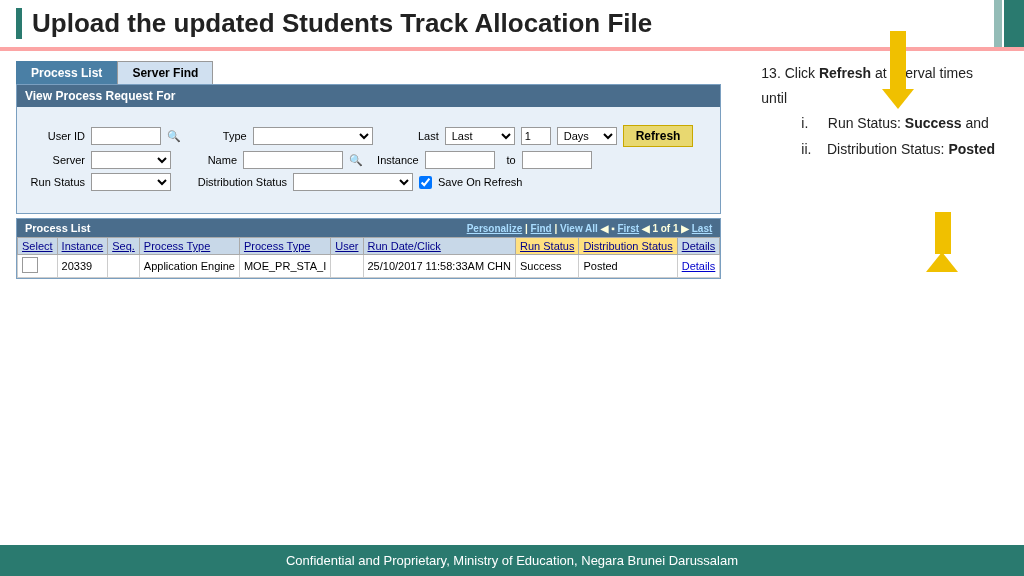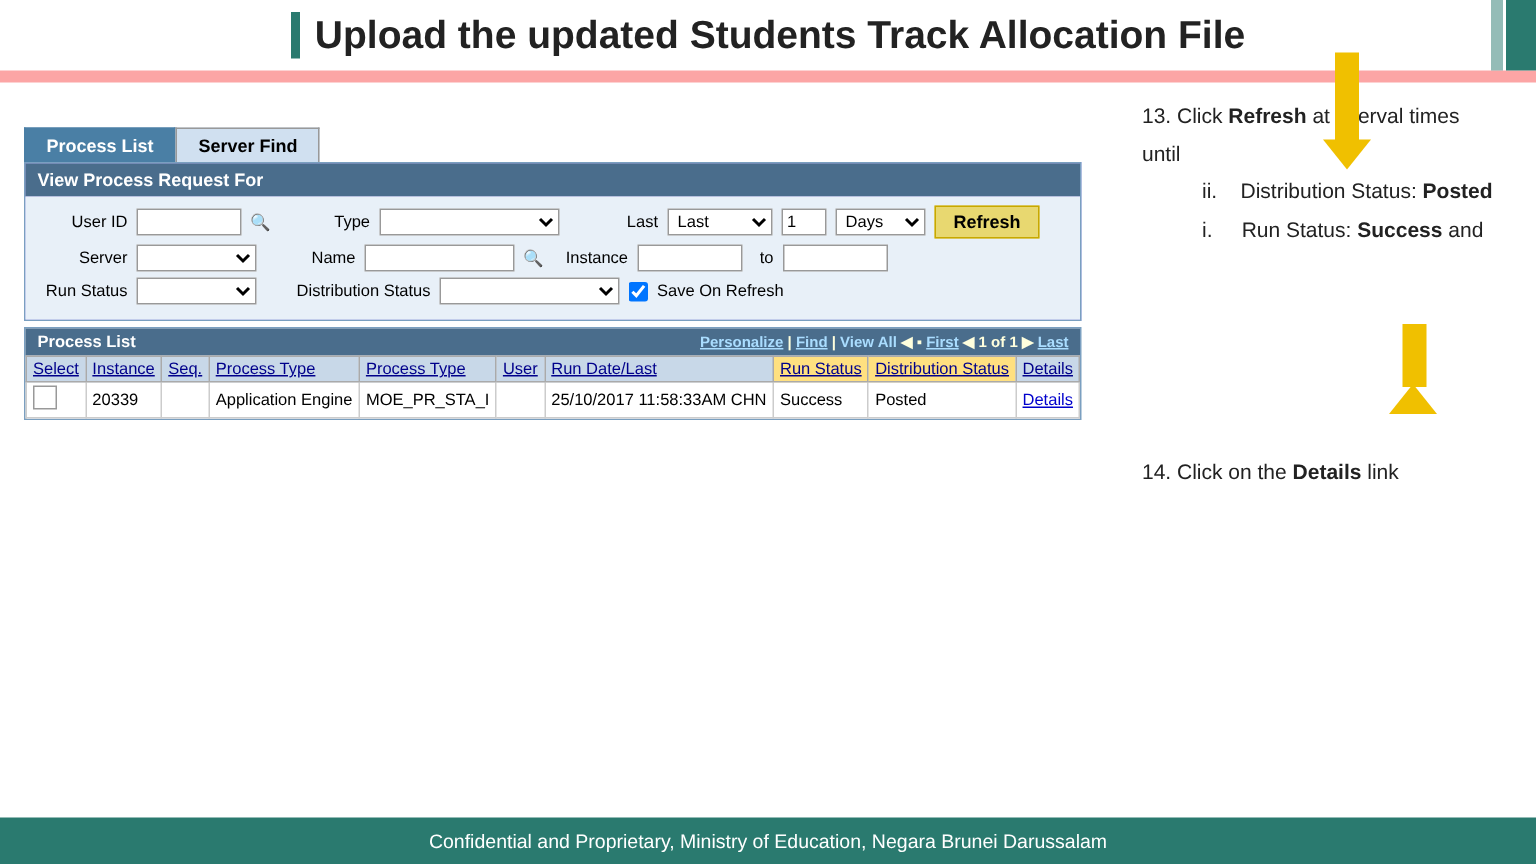--- a/index.html
+++ b/index.html
@@ -12,23 +12,22 @@
       overflow: hidden;
       position: relative;
     }
 
     
     .header-banner {
       background: #fff;
       padding: 8px 16px;
       display: flex;
       align-items: center;
-      border-bottom: 8px solid #fca5a5;
+      border-bottom: 4px solid #fca5a5;
       position: relative;
-      justify-content: center;
     }
     .header-banner h1 {
       font-size: 26px;
       font-weight: bold;
       color: #222;
       border-left: 6px solid #2a7a6f;
       padding-left: 10px;
     }
     .header-accent {
       position: absolute;
@@ -52,21 +51,20 @@
     .main-content {
       display: flex;
       flex-direction: row;
       padding: 10px 16px;
       gap: 10px;
     }
 
     
     .left-panel {
       flex: 0 0 530px;
-      margin-top: 20px;
     }
 
     
     .right-panel {
       flex: 1;
       padding: 0 10px;
     }
 
     .instruction-text {
       font-size: 14px;
@@ -110,21 +108,21 @@
       background: #c4b5fd;
     }
     .panel-header {
       background: #4a6d8c;
       color: #fff;
       padding: 4px 8px;
       font-size: 12px;
       font-weight: bold;
     }
     .panel-body {
-      padding: 6px 8px;
+      padding: 18px 8px;
       background: #e8f0f8;
     }
     .form-row {
       display: flex;
       align-items: center;
       gap: 6px;
       margin-bottom: 4px;
       flex-wrap: wrap;
     }
     .form-label {
@@ -315,21 +313,21 @@
       </div>
       <table class="list-table">
         <thead>
           <tr>
             <th>Select</th>
             <th>Instance</th>
             <th>Seq.</th>
             <th>Process Type</th>
             <th>Process Type</th>
             <th>User</th>
-            <th>Run Date/Last</th>
+            <th>Run Date/Click</th>
             <th style="background:#ffe080;color:#00008b">Run Status</th>
             <th style="background:#ffe080;color:#00008b">Distribution Status</th>
             <th>Details</th>
           </tr>
         </thead>
         <tbody>
           <tr>
             <td><span class="checkbox-cell"></span></td>
             <td>20339</td>
             <td></td>
@@ -355,42 +353,37 @@
     </div>
 
     <div class="instruction-text" style="padding-top:0px;padding-left:20px;">
       <p>
         <span>13. Click</span>
         <strong>Refresh</strong>
         <span>at interval times until</span>
       </p>
       <ol style="padding-left:30px;list-style-type:none;">
         <li>
-          <span>ii.&nbsp;&nbsp;&nbsp;</span>
-          <span>Distribution Status:</span>
-          <strong>Posted</strong>
-        </li>
-        <li>
           <span>i.&nbsp;&nbsp;&nbsp;&nbsp;</span>
           <span>Run Status:</span>
           <strong>Success</strong>
           <span>and</span>
         </li>
+        <li>
+          <span>ii.&nbsp;&nbsp;&nbsp;</span>
+          <span>Distribution Status:</span>
+          <strong>Posted</strong>
+        </li>
       </ol>
     </div>
 
     <div style="position:relative;height:80px;margin-top:50px;">
       <div style="position:absolute;right:40px;bottom:20px;width:0;height:0;border-left:16px solid transparent;border-right:16px solid transparent;border-bottom:20px solid #f0c000;z-index:10;"></div>
       <div style="position:absolute;right:47px;top:0;width:16px;height:42px;background:#f0c000;z-index:10;"></div>
     </div>
 
-    <div class="instruction-14" style="padding-left:20px;margin-top:10px;">
-      <span>14. Click on the</span>
-      <strong>Details</strong>
-      <span>link</span>
-    </div>
 
   </div>
 </div>
 
 <div class="footer">
   <span>Confidential and Proprietary, Ministry of Education, Negara Brunei Darussalam</span>
 </div>
 
 </body></html>

